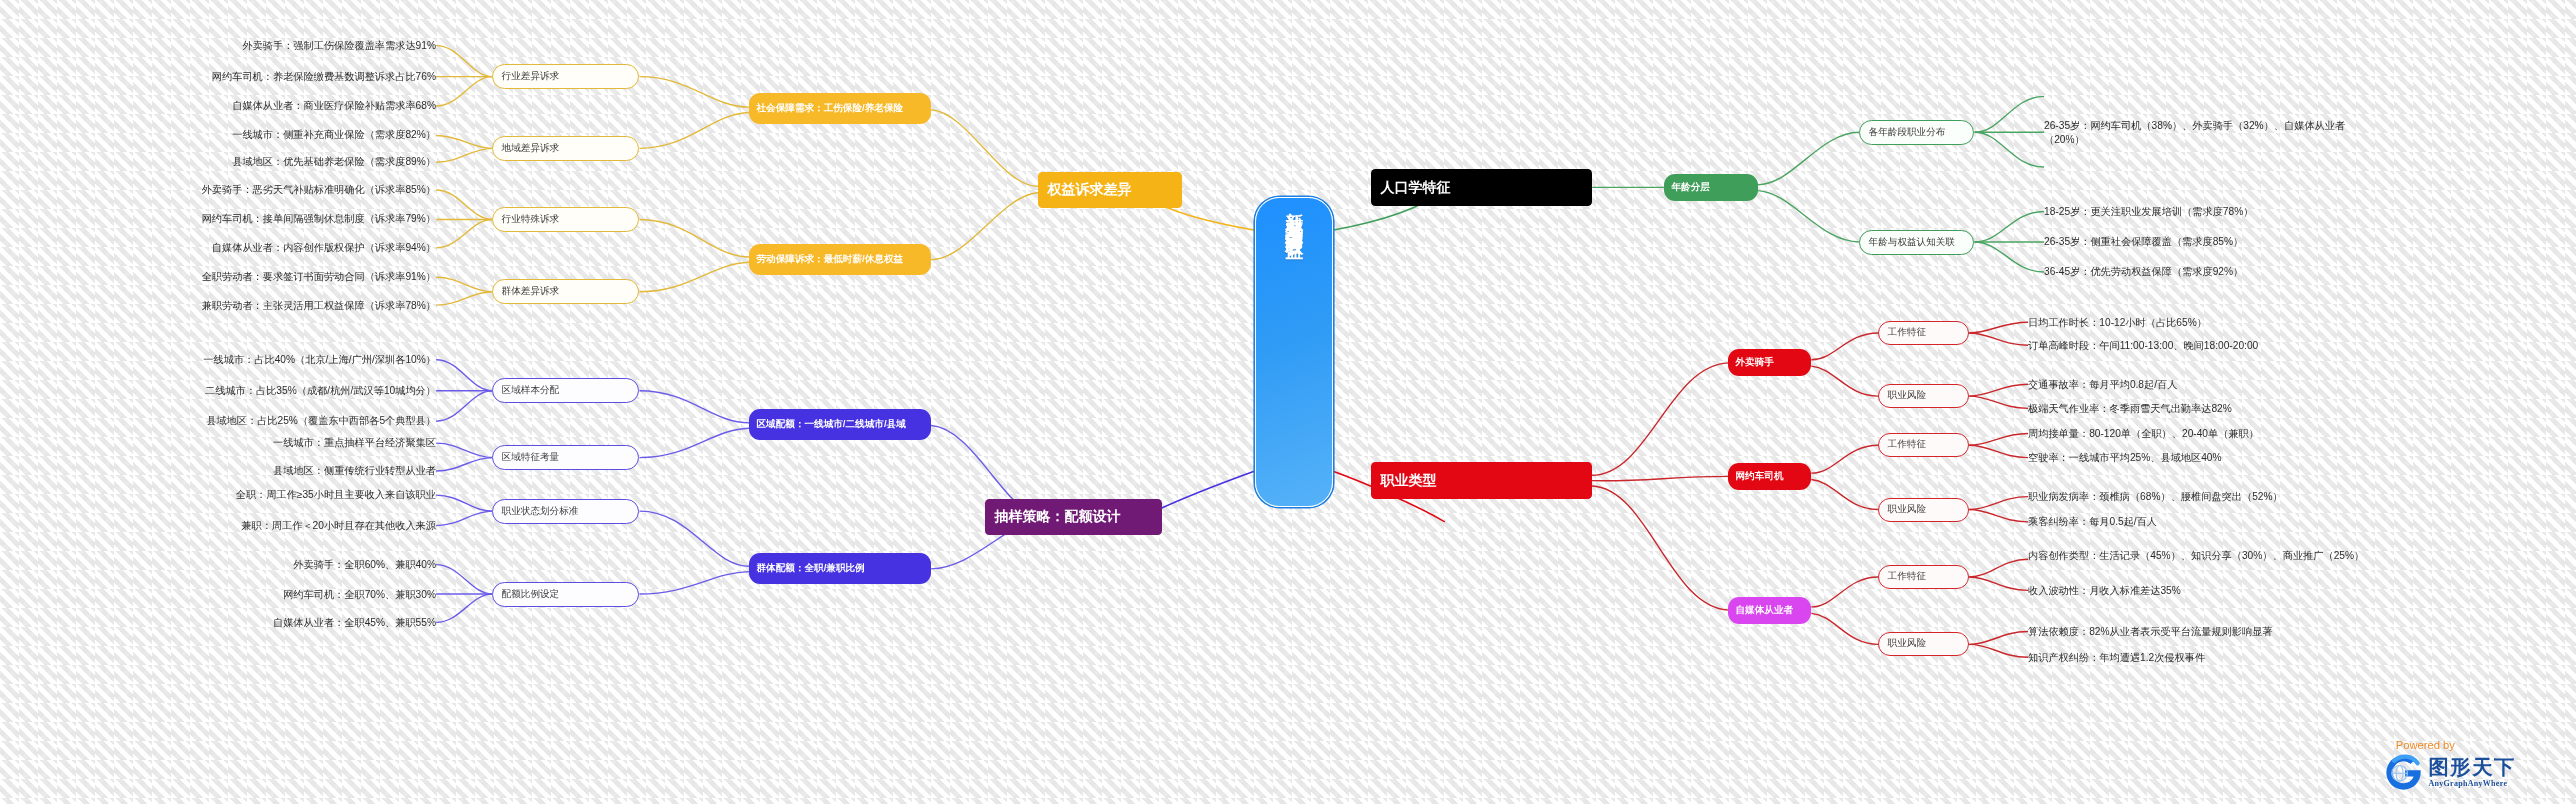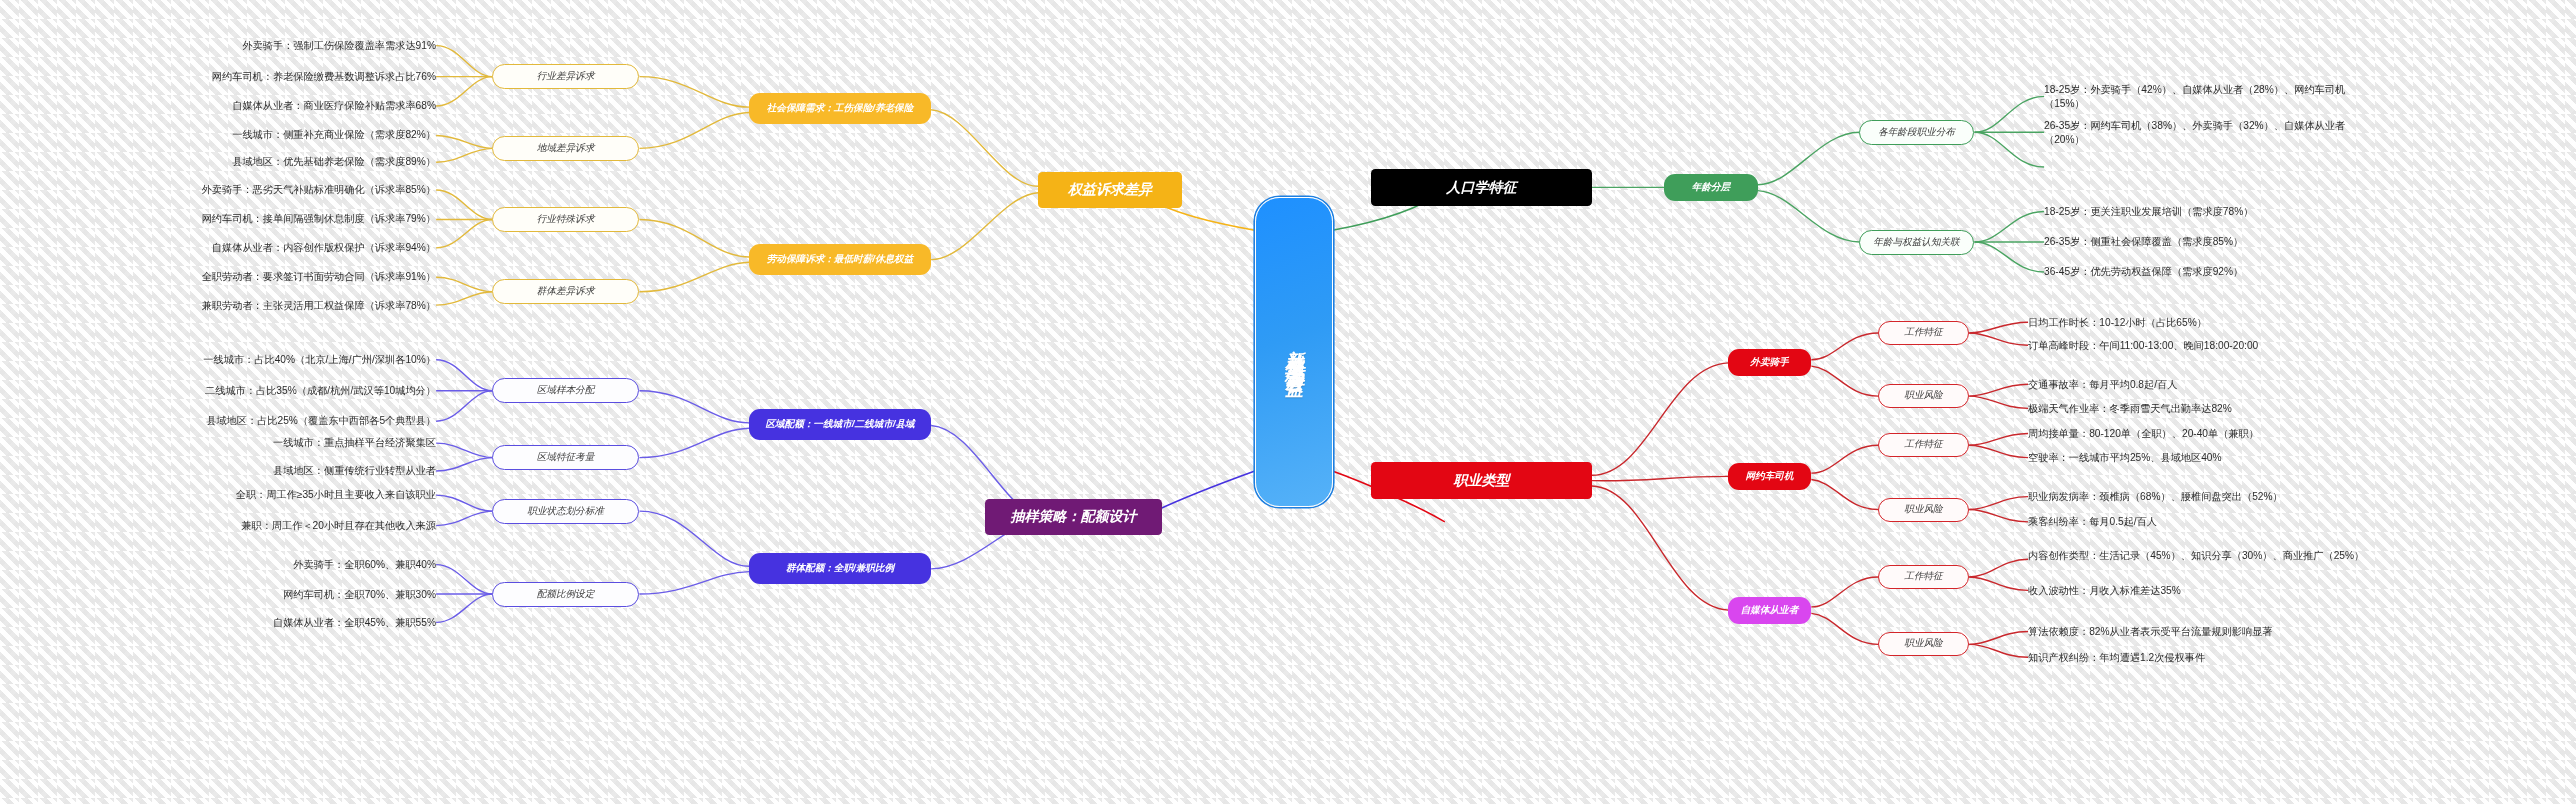--- a/index.html
+++ b/index.html
@@ -16,21 +16,21 @@
     position:absolute;inset:0;
     background-color:#f5f5f5;
     background-image:
       repeating-linear-gradient(45deg, rgba(255,255,255,.95) 0 4.8px, rgba(228,228,228,.75) 4.8px 9.6px),
       repeating-linear-gradient(-45deg, rgba(255,255,255,.55) 0 4.8px, rgba(231,231,231,.45) 4.8px 9.6px);
     background-size:19px 19px,19px 19px;
     pointer-events:none;
   }
   #canvas{position:absolute;inset:0;}
   svg#links{position:absolute;left:0;top:0;width:2576px;height:805px;overflow:visible;}
-  .node{position:absolute;box-sizing:border-box;display:flex;align-items:center;justify-content:center;font-style:italic;}
+  .node{position:absolute;box-sizing:border-box;display:flex;align-items:center;}
 
   
   .root{
     background:linear-gradient(160deg,#1e90ff 0%,#2f9bf5 45%,#56b2f8 100%);
     border-radius:24.6px;
     border:1.6px solid #ffffff;
     box-shadow:0 0 0 1.6px #1e7fe0;
     color:#fff;
     font-size:18px;font-weight:bold;letter-spacing:3.2px;
     writing-mode:vertical-rl;text-orientation:upright;
@@ -256,21 +256,20 @@
     <span>年龄分层</span>
   </div>
 
   <div class="node pill green" style="left:1859px;top:120px;width:115px;height:24.6px;">
     <span>各年龄段职业分布</span>
   </div>
   <div class="node pill green" style="left:1859px;top:230px;width:115px;height:24.6px;">
     <span>年龄与权益认知关联</span>
   </div>
 
-  <div class="leaf l" style="left:2044px;top:83px;width:316px;">18-25岁：外卖骑手（42%）、自媒体从业者（28%）、网约车司机（15%）</div>
   <div class="leaf l" style="left:2044px;top:119px;width:316px;">26-35岁：网约车司机（38%）、外卖骑手（32%）、自媒体从业者（20%）</div>
   <div class="leaf l" style="left:2044px;top:205px;width:332px;">18-25岁：更关注职业发展培训（需求度78%）</div>
   <div class="leaf l" style="left:2044px;top:235px;width:332px;">26-35岁：侧重社会保障覆盖（需求度85%）</div>
   <div class="leaf l" style="left:2044px;top:265px;width:332px;">36-45岁：优先劳动权益保障（需求度92%）</div>
 
   <div class="node l1" style="left:1371px;top:462px;width:221px;height:37px;background:#e30613;">
     <span>职业类型</span>
   </div>
 
   <div class="node l2fill" style="left:1728px;top:349px;width:83px;height:27px;background:#e30613;">
@@ -308,15 +307,33 @@
   <div class="leaf l" style="left:2028px;top:402px;width:364px;">极端天气作业率：冬季雨雪天气出勤率达82%</div>
   <div class="leaf l" style="left:2028px;top:427px;width:364px;">周均接单量：80-120单（全职）、20-40单（兼职）</div>
   <div class="leaf l" style="left:2028px;top:451px;width:364px;">空驶率：一线城市平均25%、县域地区40%</div>
   <div class="leaf l" style="left:2028px;top:490px;width:364px;">职业病发病率：颈椎病（68%）、腰椎间盘突出（52%）</div>
   <div class="leaf l" style="left:2028px;top:515px;width:364px;">乘客纠纷率：每月0.5起/百人</div>
   <div class="leaf l" style="left:2028px;top:549px;width:342px;">内容创作类型：生活记录（45%）、知识分享（30%）、商业推广（25%）</div>
   <div class="leaf l" style="left:2028px;top:584px;width:364px;">收入波动性：月收入标准差达35%</div>
   <div class="leaf l" style="left:2028px;top:625px;width:375px;">算法依赖度：82%从业者表示受平台流量规则影响显著</div>
   <div class="leaf l" style="left:2028px;top:651px;width:375px;">知识产权纠纷：年均遭遇1.2次侵权事件</div>
 
+  <div id="watermark">
+    <div id="wm-powered">Powered by</div>
+    <div id="wm-row">
+      <div id="wm-logo">
+        <svg viewBox="0 0 100 100" width="39" height="39">
+          <path d="M50 6 A44 44 0 1 0 94 50 L94 44 L54 44 L54 60 L76 60 A28 28 0 1 1 68 28 L80 16 A44 44 0 0 0 50 6 Z" fill="#1a6fe0"></path>
+          <circle cx="40" cy="52" r="20" fill="none" stroke="#9fc6f2" stroke-width="3"></circle>
+          <ellipse cx="40" cy="52" rx="9" ry="20" fill="none" stroke="#9fc6f2" stroke-width="3"></ellipse>
+          <line x1="20" y1="52" x2="60" y2="52" stroke="#9fc6f2" stroke-width="3"></line>
+          <path d="M26 20 A40 40 0 0 1 86 26" fill="none" stroke="#3fa0f5" stroke-width="11" stroke-linecap="round"></path>
+        </svg>
+      </div>
+      <div id="wm-text">
+        <span id="wm-cn">图形天下</span>
+        <span id="wm-en">AnyGraphAnyWhere</span>
+      </div>
+    </div>
+  </div>
 
 </div>
 
 
 </body></html>

